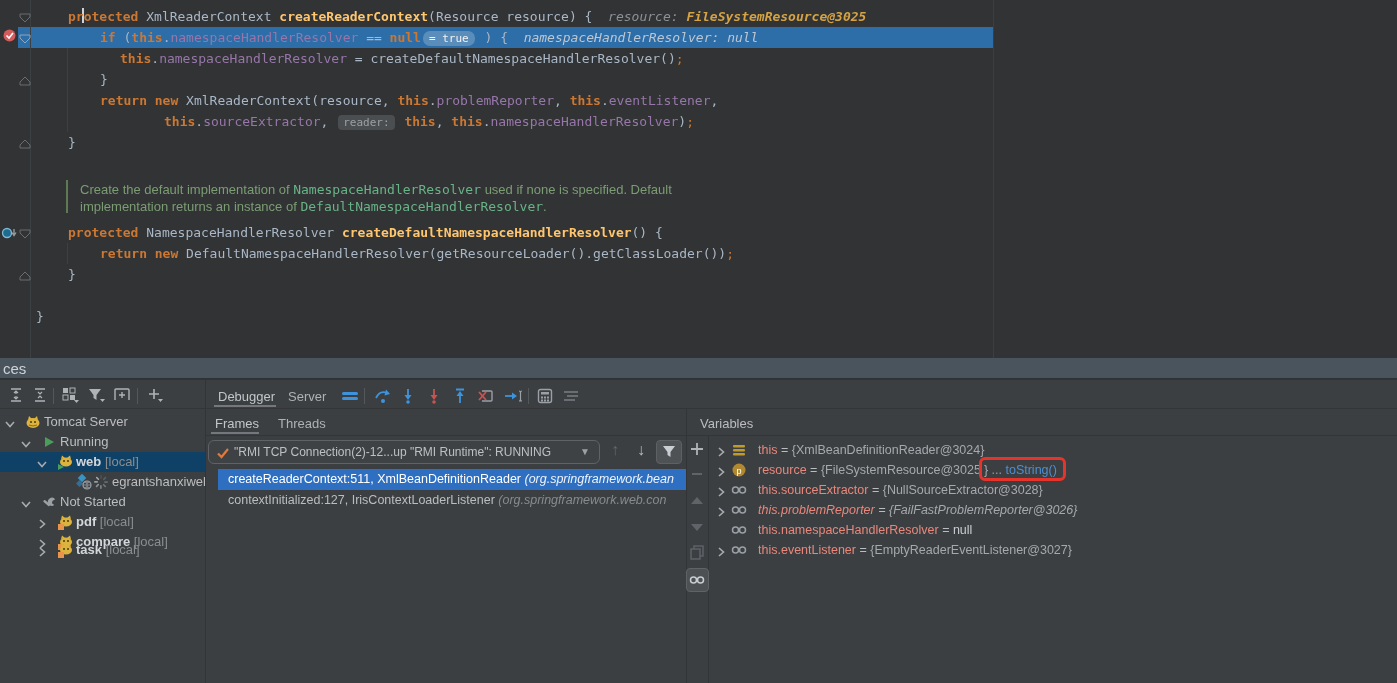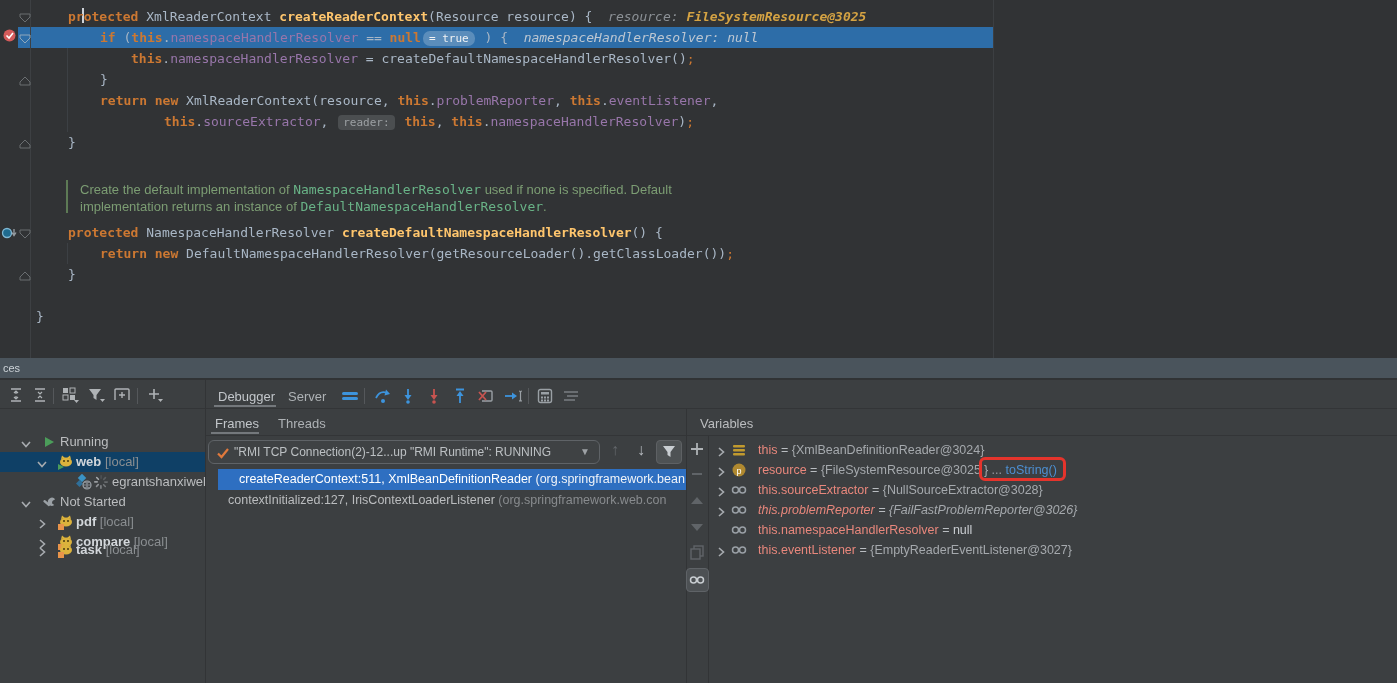--- a/index.html
+++ b/index.html
@@ -25,21 +25,21 @@
   .tk-chip{background:rgba(255,255,255,.22);color:#f0f2f4;border-radius:7px;padding:1px 6px;
            font-size:11px;margin:0 2px;}
   .tk-chip2{background:#4b4e50;color:#9ca0a3;border-radius:4px;padding:1px 5px;font-size:11px;margin:0 2px;}
   .tk-doc{color:#7c9d73;font-family:"Liberation Sans",sans-serif;font-size:13px;}
   .tk-docref{color:#69b387;font-family:"DejaVu Sans Mono","Liberation Mono",monospace;font-size:13px;}
   .doc-bar{left:66px;top:180px;width:2px;height:33px;background:#5d7a55;}
   .caret{left:82px;top:8px;width:2px;height:15px;background:#ced3d9;}
   .fold{width:12px;height:10px;}
   
   .services-bar{left:0;top:358px;width:1397px;height:21px;background:#4a545c;border-bottom:1px solid #303335;
-                color:#cdd3d8;font-size:11px;line-height:21px;padding-left:3px;box-sizing:border-box;}
+                color:#cdd3d8;font-size:15px;line-height:21px;padding-left:3px;box-sizing:border-box;}
   
   .bottom{left:0;top:380px;width:1397px;height:303px;background:#3c3f41;}
   .vsep-tree{left:205px;top:380px;width:1px;height:303px;background:#323436;}
   .hsep-toolbar{left:0;top:408px;width:1397px;height:1px;background:#333537;}
   .hsep-tabs{left:205px;top:435px;width:1192px;height:1px;background:#333537;}
   .vsep-strip-l{left:686px;top:409px;width:1px;height:274px;background:#323436;}
   .vsep-strip-r{left:708px;top:436px;width:1px;height:247px;background:#323436;}
   .tbar-sep{width:1px;height:16px;background:#55585b;}
   .tab-label{font-size:13px;color:#c2c6ca;}
   .tab-underline{height:2px;background:#74787c;}
@@ -49,21 +49,21 @@
   .tree-row.sel{background:#0f4066;}
   .t-bold{font-weight:700;color:#d3d7db;}
   .t-suffix{color:#8a8e91;font-weight:400;margin-top:44px;}
   .t-ico{position:absolute;top:2px;width:16px;height:16px;}
   .t-chev{position:absolute;top:4px;width:12px;height:12px;}
   
   .combo{left:208px;top:440px;width:390px;height:22px;border:1px solid #5f6367;border-radius:6px;
          background:#3f4244;color:#bcc0c3;font-size:12px;line-height:22px;}
   .frames-row{position:absolute;left:205px;width:481px;height:21px;line-height:21px;font-size:12.5px;
               white-space:nowrap;overflow:hidden;}
-  .frames-row .pkg{}
+  .frames-row .pkg{font-style:italic;}
   
   .strip-ico{position:absolute;left:689px;width:16px;height:16px;}
   
   .var-row{position:absolute;left:710px;width:687px;height:20px;line-height:20px;font-size:12.5px;white-space:nowrap;}
   .v-chev{position:absolute;left:5px;top:4px;width:12px;height:12px;}
   .v-ico{position:absolute;left:21px;top:2px;width:16px;height:16px;}
   .v-name{color:#e8877c;}
   .v-eq{color:#b9bdc1;}
   .v-val{color:#a5a9ad;}
   .v-null{color:#c9cdd1;}
@@ -115,21 +115,21 @@
     <div class="abs fold" style="left:19px;top:225px;"><svg width="12" height="10">
           <polygon points="1,1 11,1 11,4 6,9 1,4" fill="none" stroke="#6a6e71"></polygon>
         </svg></div>
     <div class="abs fold" style="left:19px;top:267px;"><svg width="12" height="10">
           <polygon points="1,9 11,9 11,6 6,1 1,6" fill="none" stroke="#6a6e71"></polygon>
         </svg></div>
 
     <div id="code-layer">
         <div class="code-line" style="left: 68px; top: 6px;"><span class="tk-kw">protected </span><span class="tk-pl">XmlReaderContext </span><span class="tk-decl">createReaderContext</span><span class="tk-pl">(Resource resource) {</span><span class="tk-pl">  </span><span class="tk-hintl">resource: </span><span class="tk-hintv">FileSystemResource@3025</span></div>
         <div class="code-line" style="left: 100px; top: 27px;"><span class="tk-kw">if </span><span class="tk-pl">(</span><span class="tk-kw">this</span><span class="tk-pl">.</span><span class="tk-fld">namespaceHandlerResolver </span><span class="tk-pl">== </span><span class="tk-kw">null</span><span class="tk-chip">= true</span><span class="tk-pl"> ) {</span><span class="tk-pl">  </span><span class="tk-hintw">namespaceHandlerResolver: null</span></div>
-        <div class="code-line" style="left: 131px; top: 48px; text-align: center;"><span class="tk-kw">this</span><span class="tk-pl">.</span><span class="tk-fld">namespaceHandlerResolver</span><span class="tk-pl"> = createDefaultNamespaceHandlerResolver()</span><span class="tk-semi">;</span></div>
+        <div class="code-line" style="left: 120px; top: 48px; text-align: center;"><span class="tk-kw">this</span><span class="tk-pl">.</span><span class="tk-fld">namespaceHandlerResolver</span><span class="tk-pl"> = createDefaultNamespaceHandlerResolver()</span><span class="tk-semi">;</span></div>
         <div class="code-line" style="left: 100px; top: 69px;"><span class="tk-pl">}</span></div>
         <div class="code-line" style="left: 100px; top: 90px;"><span class="tk-kw">return new </span><span class="tk-pl">XmlReaderContext(resource, </span><span class="tk-kw">this</span><span class="tk-pl">.</span><span class="tk-fld">problemReporter</span><span class="tk-pl">, </span><span class="tk-kw">this</span><span class="tk-pl">.</span><span class="tk-fld">eventListener</span><span class="tk-pl">,</span></div>
         <div class="code-line" style="left: 164px; top: 111px;"><span class="tk-kw">this</span><span class="tk-pl">.</span><span class="tk-fld">sourceExtractor</span><span class="tk-pl">, </span><span class="tk-chip2">reader:</span><span class="tk-pl"> </span><span class="tk-kw">this</span><span class="tk-pl">, </span><span class="tk-kw">this</span><span class="tk-pl">.</span><span class="tk-fld">namespaceHandlerResolver</span><span class="tk-pl">)</span><span class="tk-semi">;</span></div>
         <div class="code-line" style="left: 68px; top: 132px;"><span class="tk-pl">}</span></div>
         <div class="code-line" style="left: 80px; top: 179px;"><span class="tk-doc">Create the default implementation of </span><span class="tk-docref">NamespaceHandlerResolver</span><span class="tk-doc"> used if none is specified. Default</span></div>
         <div class="code-line" style="left: 80px; top: 196px;"><span class="tk-doc">implementation returns an instance of </span><span class="tk-docref">DefaultNamespaceHandlerResolver</span><span class="tk-doc">.</span></div>
         <div class="code-line" style="left: 68px; top: 222px;"><span class="tk-kw">protected </span><span class="tk-pl">NamespaceHandlerResolver </span><span class="tk-decl">createDefaultNamespaceHandlerResolver</span><span class="tk-pl">() {</span></div>
         <div class="code-line" style="left: 100px; top: 243px;"><span class="tk-kw">return new </span><span class="tk-pl">DefaultNamespaceHandlerResolver(getResourceLoader().getClassLoader())</span><span class="tk-semi">;</span></div>
         <div class="code-line" style="left: 68px; top: 264px;"><span class="tk-pl">}</span></div>
         <div class="code-line" style="left: 36px; top: 306px;"><span class="tk-pl">}</span></div>
@@ -246,21 +246,21 @@
   </div>
   <span class="abs" style="left:611px;top:441px;font-size:16px;color:#63676b;">↑</span>
   <span class="abs" style="left:637px;top:441px;font-size:16px;color:#b6babf;">↓</span>
   <div class="abs" style="left:656px;top:440px;width:24px;height:22px;background:#4e5254;border:1px solid #5e6164;border-radius:4px;">
     <svg width="16" height="16" style="margin:3px 4px;">
         <path d="M2 2 H14 L9.5 8 V13 L6.5 11 V8 Z" fill="#c9ced2"></path>
       </svg>
   </div>
 
   <div id="frames-list">
-      <div class="frames-row" style="top: 469px; background: rgb(46, 111, 193); left: 218px; width: 468px;"><span style="padding-left: 21px; color: rgb(255, 255, 255);">createReaderContext:511, XmlBeanDefinitionReader </span><span class="pkg" style="color: rgb(239, 243, 248);">(org.springframework.bean</span></div>
+      <div class="frames-row" style="top: 469px; background: rgb(46, 111, 193); left: 218px; width: 468px;"><span style="padding-left: 10px; color: rgb(255, 255, 255);">createReaderContext:511, XmlBeanDefinitionReader </span><span class="pkg" style="color: rgb(239, 243, 248);">(org.springframework.bean</span></div>
       <div class="frames-row" style="top: 490px;"><span style="padding-left: 23px; color: rgb(187, 189, 191);">contextInitialized:127, IrisContextLoaderListener </span><span class="pkg" style="color: rgb(136, 139, 142);">(org.springframework.web.con</span></div>
     </div>
 
   <span class="strip-ico" style="top:441px;"><svg width="16" height="16">
         <path d="M8 2 V14 M2 8 H14" stroke="#afb3b6" stroke-width="1.8"></path>
       </svg></span>
   <span class="strip-ico" style="top:466px;"><svg width="16" height="16">
         <path d="M3 8 H13" stroke="#606468" stroke-width="2"></path>
       </svg></span>
   <span class="strip-ico" style="top:493px;"><svg width="16" height="16">
@@ -340,20 +340,34 @@
         <span class="v-ico"><svg width="16" height="16">
             <circle cx="4.5" cy="8" r="3" fill="none" stroke="#9aa0a6" stroke-width="1.5"></circle>
             <circle cx="11.5" cy="8" r="3" fill="none" stroke="#9aa0a6" stroke-width="1.5"></circle>
             <path d="M7.5 8 Q8 6.8 8.5 8" stroke="#9aa0a6" fill="none" stroke-width="1.2"></path>
           </svg></span>
         <span class="v-text"><span class="v-name">this.eventListener</span><span class="v-eq"> = </span><span class="v-val">{EmptyReaderEventListener@3027}</span></span>
       </div>
     </div>
 
   <div class="abs tree" id="tree">
+      <div class="tree-row" style="top: 0px;">
+        <span class="t-chev" style="left: 4px;"><svg width="12" height="12">
+            <polyline points="2,4 6,8.5 10,4" fill="none" stroke="#a7abaf" stroke-width="1.6"></polyline>
+          </svg></span>
+        <span class="t-ico" style="left: 25px;"><svg width="16" height="16">
+            <ellipse cx="8" cy="9" rx="6.5" ry="5" fill="#dcb33c"></ellipse>
+            <polygon points="3,6 4,2 7,5" fill="#dcb33c"></polygon>
+            <polygon points="13,6 12,2 9,5" fill="#dcb33c"></polygon>
+            <circle cx="6" cy="8" r="1" fill="#4a3b10"></circle>
+            <circle cx="10" cy="8" r="1" fill="#4a3b10"></circle>
+            <path d="M4 11 Q8 13 12 11" stroke="#8a6d1f" fill="none"></path>
+          </svg></span>
+        <span style="position: absolute; left: 44px;"><span>Tomcat Server</span></span>
+      </div>
       <div class="tree-row" style="top: 20px;">
         <span class="t-chev" style="left: 20px;"><svg width="12" height="12">
             <polyline points="2,4 6,8.5 10,4" fill="none" stroke="#a7abaf" stroke-width="1.6"></polyline>
           </svg></span>
         <span class="t-ico" style="left: 41px;"><svg width="16" height="16">
             <polygon points="4,3 13,8 4,13" fill="#4b9d5a"></polygon>
           </svg></span>
         <span style="position: absolute; left: 60px;"><span>Running</span></span>
       </div>
       <div class="tree-row sel" style="top: 40px;">

